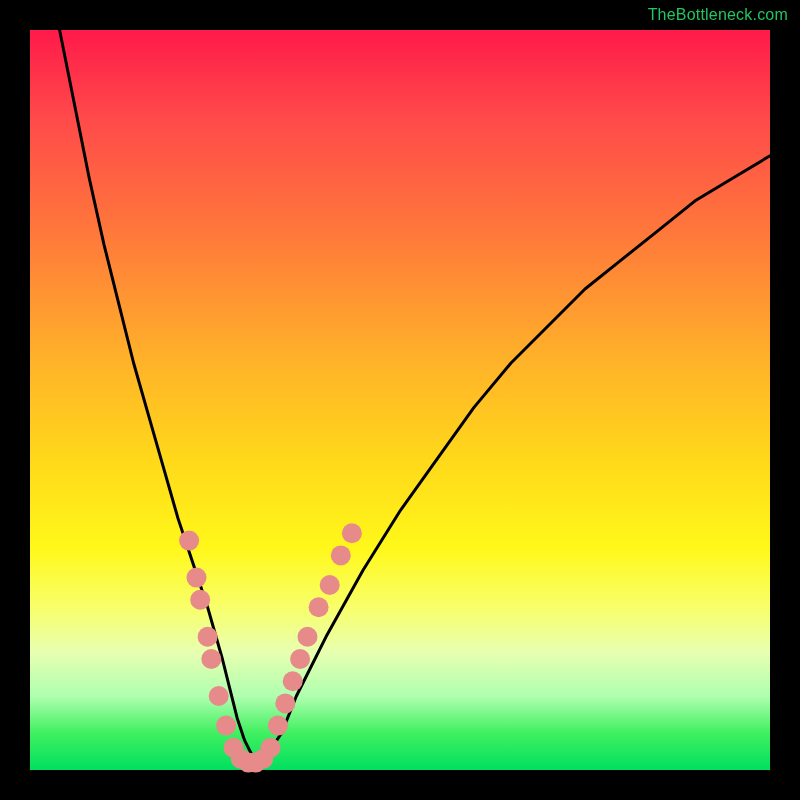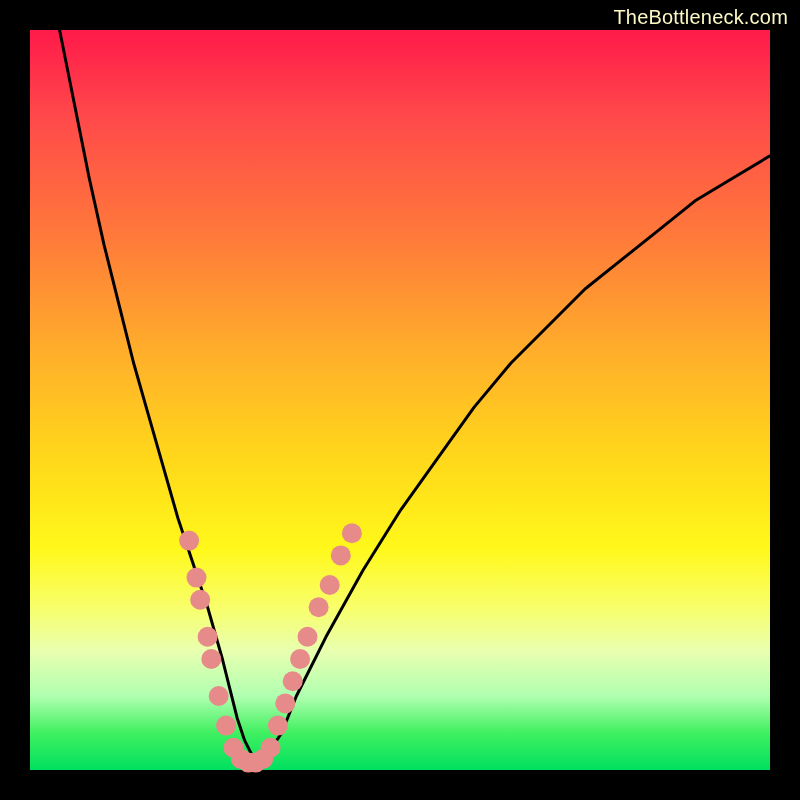--- a/index.html
+++ b/index.html
@@ -28,23 +28,23 @@
       #b0ffb0 90%,
       #40f060 95%,
       #00e060 100%
     );
   }
   .watermark {
     position: absolute;
     top: 6px;
     right: 12px;
     font-family: Arial, Helvetica, sans-serif;
-    font-size: 20px;
+    font-size: 16px;
     font-weight: 500;
-    color: #fef9c3;
+    color: #22c55e;
     letter-spacing: 0.2px;
   }
   svg {
     position: absolute;
     left: 0;
     top: 0;
   }
 </style>
 </head>
 <body>

